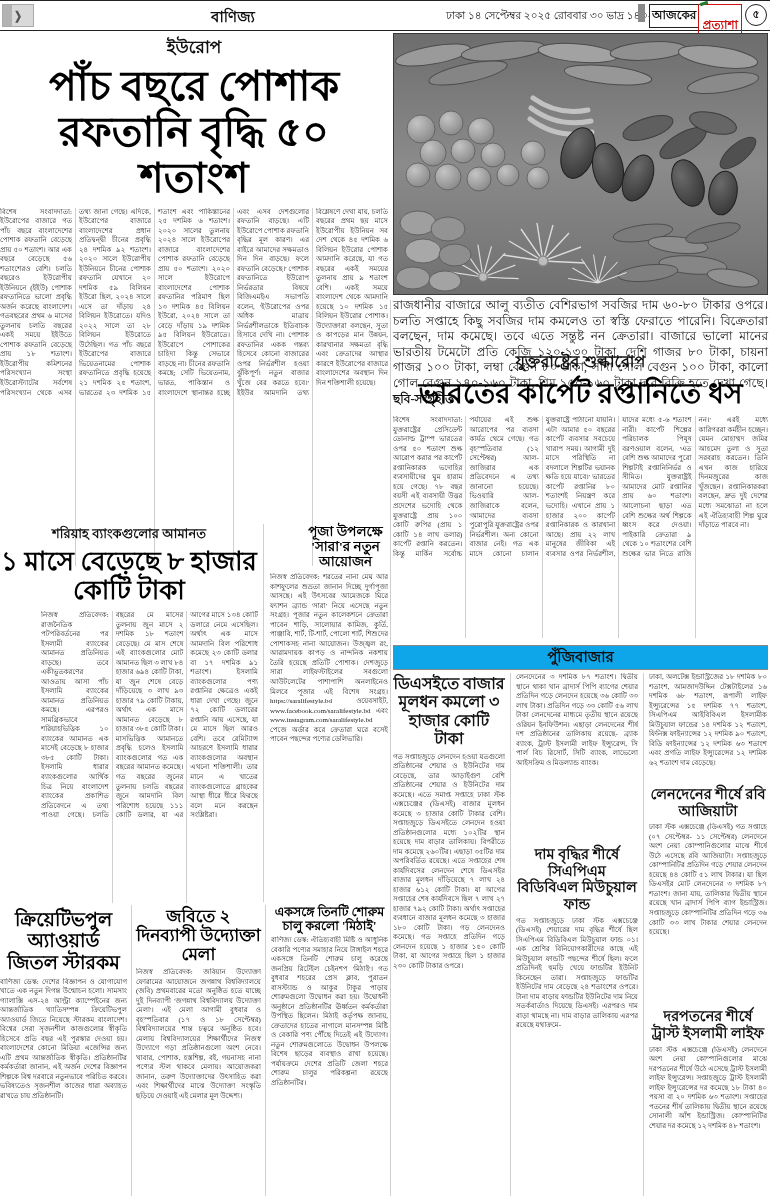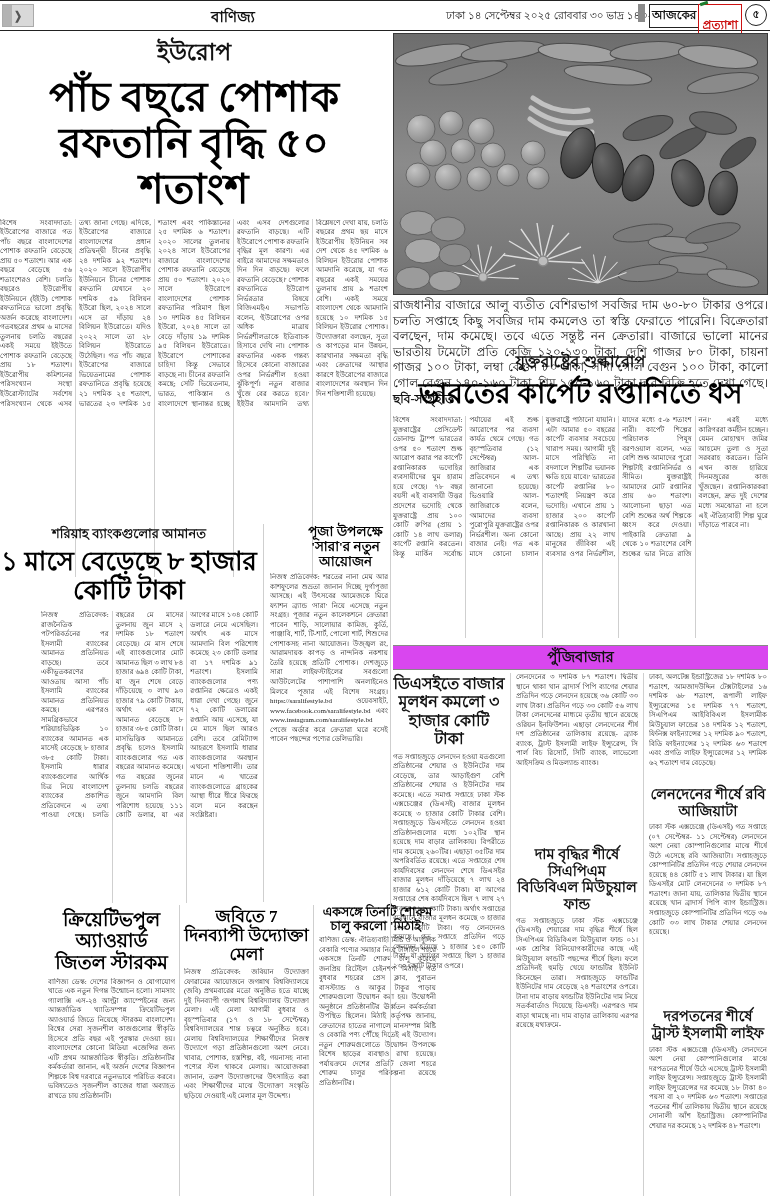--- a/index.html
+++ b/index.html
@@ -21,21 +21,21 @@
   .page-circle{position:absolute;right:3px;top:3px;width:20px;height:20px;border:1.5px solid #222;border-radius:50%;
                display:flex;align-items:center;justify-content:center;font-size:11px;font-weight:bold;}
   
   .kicker{text-align:center;font-weight:bold;}
   .headline{text-align:center;font-weight:bold;line-height:1.12;color:#000;margin-left:33px;}
   .body-text{font-size:7px;line-height:1.36;text-align:justify;color:#1a1a1a;overflow:hidden;}
   .cols-5{column-count:5;column-gap:7px;column-rule:1px solid #cfcfcf;}
   .cols-3{column-count:3;column-gap:7px;column-rule:1px solid #cfcfcf;}
   
   .lead{position:absolute;left:0;top:34px;width:388px;}
-  .lead .kicker{font-size:23px;}
+  .lead .kicker{font-size:17px;}
   .lead .headline{font-size:41px;margin:2px 0 6px 0;}
   .lead .body-text{height:358px;}
   
   .photo{position:absolute;left:393px;top:33px;width:375px;height:262px;}
   .caption{position:absolute;left:393px;top:298px;width:375px;font-size:12px;line-height:1.3;text-align:justify;}
   .caption b{font-weight:bold;}
   
   .carpet{position:absolute;left:393px;top:349px;width:375px;}
   .carpet .kicker{font-size:16px;}
   .carpet .headline{font-size:28px;white-space:nowrap;margin:2px 0 7px 0;}
@@ -43,33 +43,33 @@
   
   .mid-left{position:absolute;left:0;top:524px;width:388px;height:378px;display:flex;}
   .deposit{width:258px;border-right:1px solid #cfcfcf;padding-right:5px;}
   .deposit .kicker{font-size:13px;}
   .deposit .headline{font-size:26px;margin:2px 0 6px 0;}
   .deposit .body-text{height:292px;padding-left:41px;}
   .puja{width:118px;padding-left:6px;}
   .puja .headline{font-size:13.5px;margin-bottom:4px;}
   .puja .body-text{height:318px;}
   
-  .trio{position:absolute;left:0;top:905px;width:388px;height:291px;display:flex;margin-left:48px;}
+  .trio{position:absolute;left:0;top:905px;width:388px;height:291px;display:flex;}
   .award{width:128px;border-right:1px solid #cfcfcf;padding-right:4px;}
   .award .headline{font-size:19px;margin:4px 0 5px 0;}
   .award .body-text{height:200px;}
   .jnu{width:126px;border-right:1px solid #cfcfcf;padding:0 4px;}
   .jnu .headline{font-size:17px;margin:2px 0 4px 0;}
   .jnu .body-text{height:238px;}
   .mithai{width:118px;padding-left:5px;}
   .mithai .headline{font-size:12.5px;margin:0 0 3px 0;}
   .mithai .body-text{height:268px;}
   
   .stocks{position:absolute;left:393px;top:645px;width:375px;height:551px;}
-  .stocks-bar{height:23px;background:#d946ef;border-top:1px solid #888;border-bottom:1px solid #888;
+  .stocks-bar{height:23px;background:#0ea5e9;border-top:1px solid #888;border-bottom:1px solid #888;
               display:flex;align-items:center;justify-content:center;font-size:15px;font-weight:bold;color:#111;}
   .stocks-cols{display:flex;height:524px;margin-top:3px;}
   .scol-a{width:112px;border-right:1px solid #cfcfcf;padding-right:5px;}
   .scol-b{width:122px;border-right:1px solid #cfcfcf;padding:0 5px;}
   .scol-c{width:118px;padding-left:5px;}
   .sub-head{font-size:14.5px;font-weight:bold;text-align:center;line-height:1.15;margin:5px 0 4px 0;}
   .scol-a .sub-head{font-size:16px;margin-top:2px;}
   
   .v-rule{position:absolute;left:390px;top:300px;bottom:0;width:0;border-left:1px solid #cfcfcf;}
 </style>
@@ -223,21 +223,21 @@
       <div class="body-text">নিজস্ব প্রতিবেদক: শরতের নানা মেঘ আর কাশফুলের শুভ্রতা জানান দিচ্ছে দুর্গাপূজা আসছে। এই উৎসবের আমেজকে ঘিরে ফ্যাশন ব্র্যান্ড 'সারা' নিয়ে এসেছে নতুন সংগ্রহ। পূজার নতুন কালেকশনে ক্রেতারা পাবেন শাড়ি, সালোয়ার কামিজ, কুর্তি, পাঞ্জাবি, শার্ট, টি-শার্ট, পোলো শার্ট, শিশুদের পোশাকসহ নানা আয়োজন। উজ্জ্বল রং, আরামদায়ক কাপড় ও নান্দনিক নকশায় তৈরি হয়েছে প্রতিটি পোশাক। দেশজুড়ে সারা লাইফস্টাইলের সবগুলো আউটলেটের পাশাপাশি অনলাইনেও মিলবে পূজার এই বিশেষ সংগ্রহ। https://saralifestyle.bd ওয়েবসাইট, www.facebook.com/saralifestyle.bd এবং www.instagram.com/saralifestyle.bd পেজে অর্ডার করে ক্রেতারা ঘরে বসেই পাবেন পছন্দের পণ্যের ডেলিভারি।</div>
     </div>
   </div>
 
   <div class="trio">
     <div class="award">
       <div class="headline">ক্রিয়েটিভপুল অ্যাওয়ার্ড জিতল স্টারকম</div>
       <div class="body-text">বাণিজ্য ডেস্ক: দেশের বিজ্ঞাপন ও যোগাযোগ খাতে এক নতুন দিগন্ত উন্মোচন হলো। সামসাং গ্যালাক্সি এস-২৪ আল্ট্রা ক্যাম্পেইনের জন্য আন্তর্জাতিক খ্যাতিসম্পন্ন ক্রিয়েটিভপুল অ্যাওয়ার্ড জিতে নিয়েছে স্টারকম বাংলাদেশ। বিশ্বের সেরা সৃজনশীল কাজগুলোর স্বীকৃতি হিসেবে প্রতি বছর এই পুরস্কার দেওয়া হয়। বাংলাদেশের কোনো মিডিয়া এজেন্সির জন্য এটি প্রথম আন্তর্জাতিক স্বীকৃতি। প্রতিষ্ঠানটির কর্মকর্তারা জানান, এই অর্জন দেশের বিজ্ঞাপন শিল্পকে বিশ্ব দরবারে নতুনভাবে পরিচিত করবে। ভবিষ্যতেও সৃজনশীল কাজের ধারা অব্যাহত রাখতে চায় প্রতিষ্ঠানটি।</div>
     </div>
     <div class="jnu">
-      <div class="headline">জবিতে 7 দিনব্যাপী উদ্যোক্তা মেলা</div>
+      <div class="headline">জবিতে ২ দিনব্যাপী উদ্যোক্তা মেলা</div>
       <div class="body-text">নিজস্ব প্রতিবেদক: জবিয়ান উদ্যোক্তা ফোরামের আয়োজনে জগন্নাথ বিশ্ববিদ্যালয়ে (জবি) প্রথমবারের মতো অনুষ্ঠিত হতে যাচ্ছে দুই দিনব্যাপী 'জগন্নাথ বিশ্ববিদ্যালয় উদ্যোক্তা মেলা'। এই মেলা আগামী বুধবার ও বৃহস্পতিবার (১৭ ও ১৮ সেপ্টেম্বর) বিশ্ববিদ্যালয়ের শান্ত চত্বরে অনুষ্ঠিত হবে। মেলায় বিশ্ববিদ্যালয়ের শিক্ষার্থীদের নিজস্ব উদ্যোগে গড়া প্রতিষ্ঠানগুলো অংশ নেবে। খাবার, পোশাক, হস্তশিল্প, বই, গয়নাসহ নানা পণ্যের স্টল থাকবে মেলায়। আয়োজকরা জানান, তরুণ উদ্যোক্তাদের উৎসাহিত করা এবং শিক্ষার্থীদের মাঝে উদ্যোক্তা সংস্কৃতি ছড়িয়ে দেওয়াই এই মেলার মূল উদ্দেশ্য।</div>
     </div>
     <div class="mithai">
       <div class="headline">একসঙ্গে তিনটি শোরুম চালু করলো 'মিঠাই'</div>
       <div class="body-text">বাণিজ্য ডেস্ক: ঐতিহ্যবাহী মিষ্টি ও আধুনিক বেকারি পণ্যের সমাহার নিয়ে টাঙ্গাইল শহরে একসঙ্গে তিনটি শোরুম চালু করেছে জনপ্রিয় রিটেইল চেইনশপ 'মিঠাই'। গত বুধবার শহরের প্রেস ক্লাব, পুরাতন বাসস্ট্যান্ড ও আকুর টাকুর পাড়ায় শোরুমগুলো উদ্বোধন করা হয়। উদ্বোধনী অনুষ্ঠানে প্রতিষ্ঠানটির ঊর্ধ্বতন কর্মকর্তারা উপস্থিত ছিলেন। মিঠাই কর্তৃপক্ষ জানায়, ক্রেতাদের হাতের নাগালে মানসম্পন্ন মিষ্টি ও বেকারি পণ্য পৌঁছে দিতেই এই উদ্যোগ। নতুন শোরুমগুলোতে উদ্বোধন উপলক্ষে বিশেষ ছাড়ের ব্যবস্থাও রাখা হয়েছে। পর্যায়ক্রমে দেশের প্রতিটি জেলা শহরে শোরুম চালুর পরিকল্পনা রয়েছে প্রতিষ্ঠানটির।</div>
     </div>
   </div>
 
   <div class="stocks">
     <div class="stocks-bar">পুঁজিবাজার</div>

